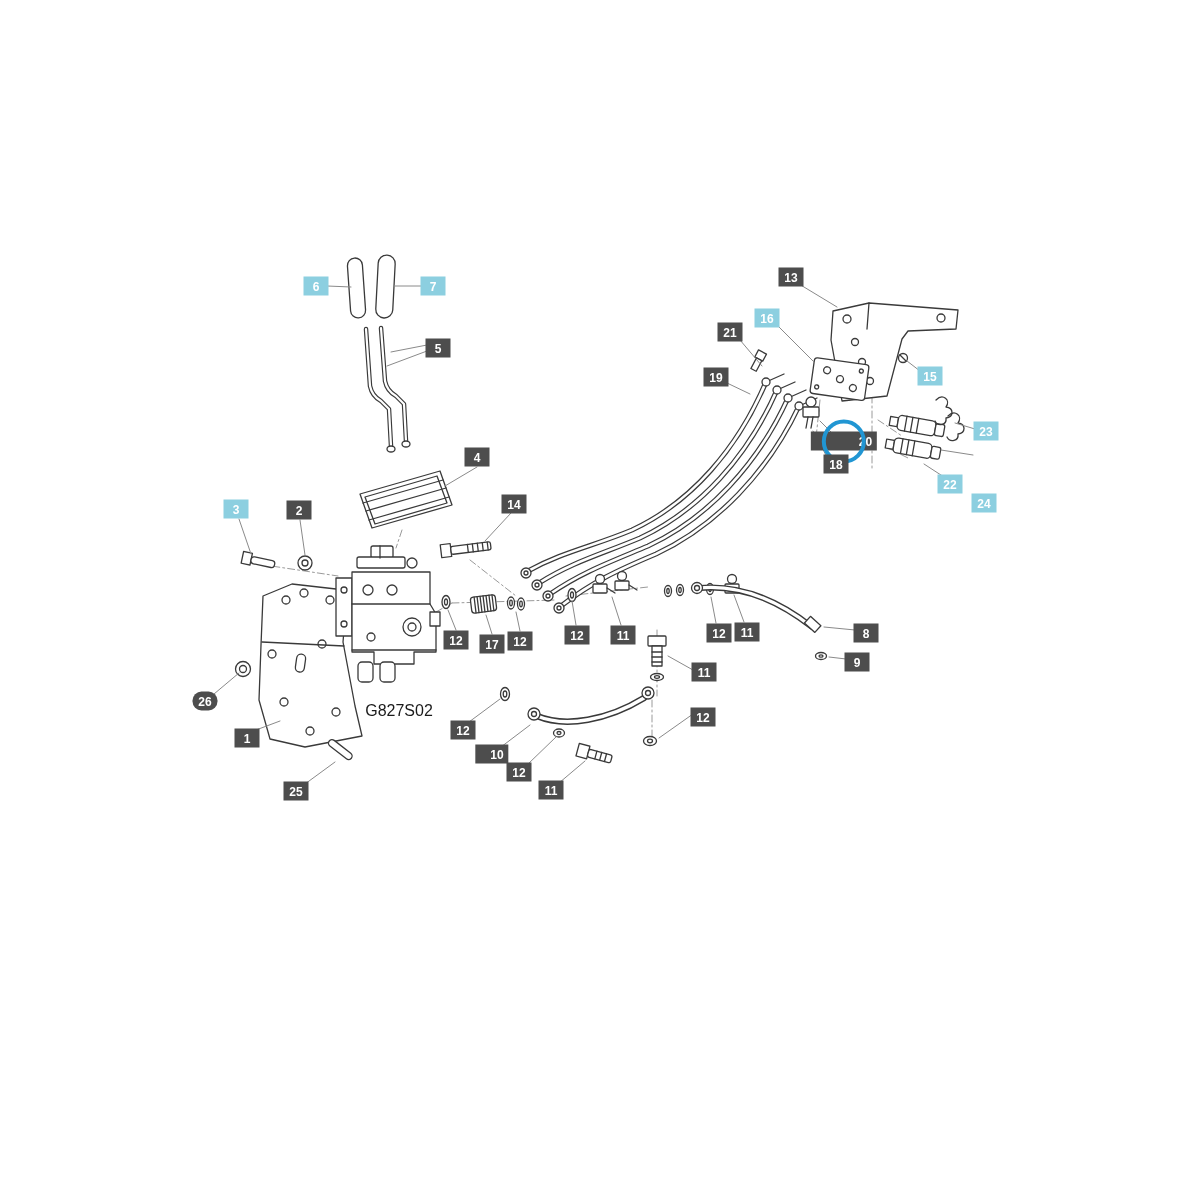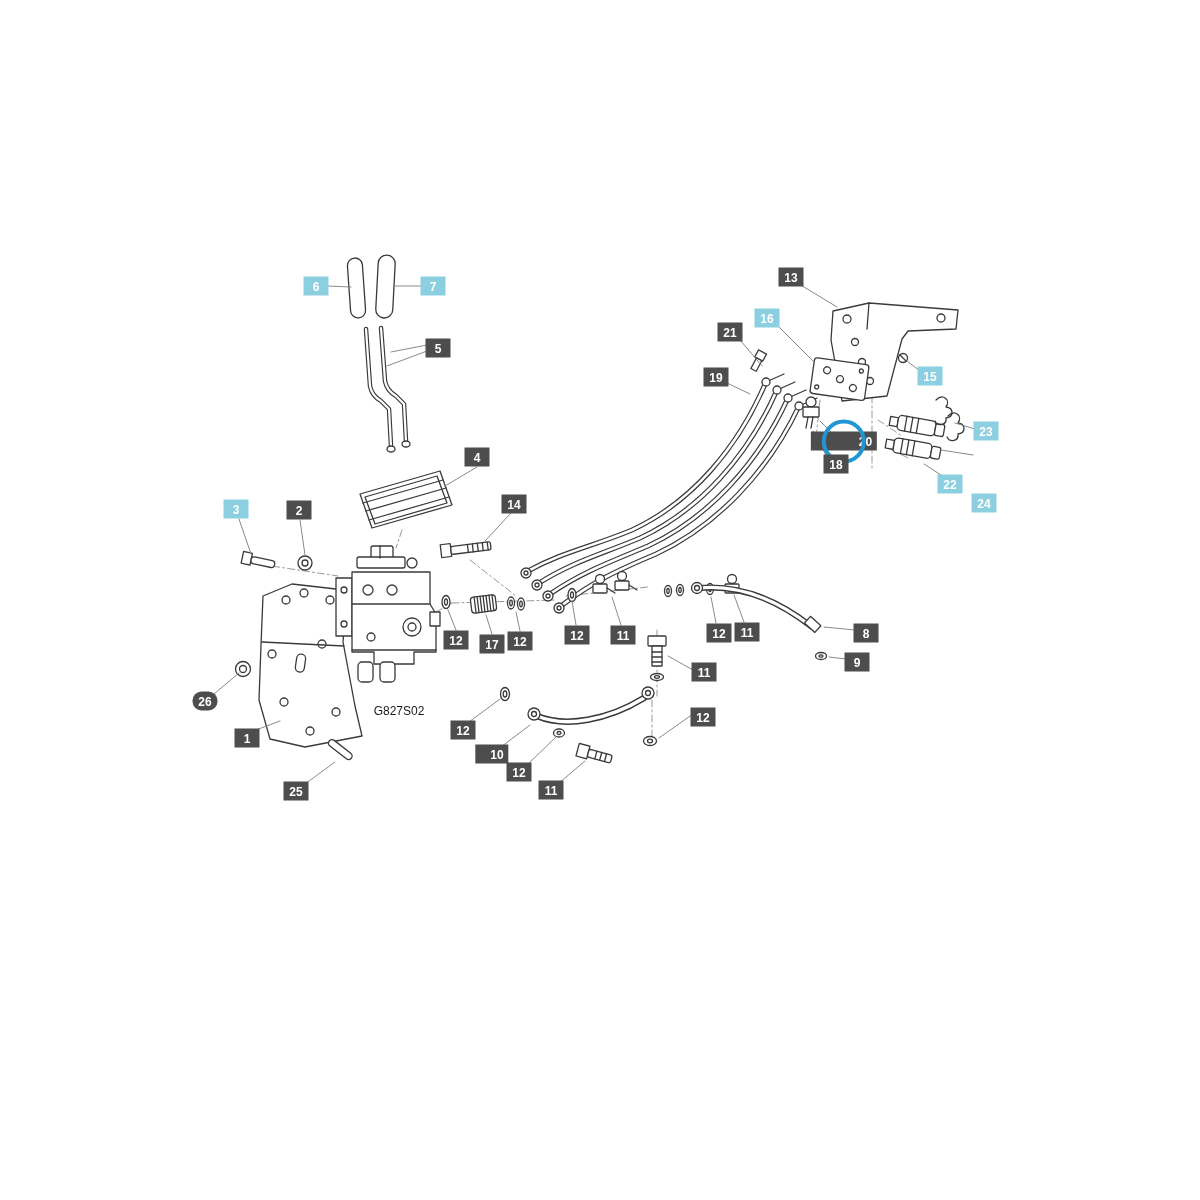--- a/index.html
+++ b/index.html
@@ -19,21 +19,21 @@
   }
   .part-label.dark { background:#4d4d4d;text-align:center; }
   .part-label.cyan { background:#8ccfe0; }
   .part-label.highlighted::after {
     content:""; position:absolute; left:50%; top:50%;
     width:36px; height:36px; transform:translate(-50%,-50%);
     border:4px solid #2196d3; border-radius:50%;
   }
   .part-code {
     position:absolute; transform:translate(-50%,-50%);
-    font-size:12px; color:#1a1a1a; z-index:2; white-space:nowrap;
+    font-size:16px; color:#1a1a1a; z-index:2; white-space:nowrap;
   }
 </style>
 </head>
 <body>
 
 <div class="canvas">
 
   <svg width="1200" height="1200" viewBox="0 0 1200 1200" stroke="#3a3a3a" stroke-width="1.3" fill="none" stroke-linecap="round" stroke-linejoin="round">
 
     <g stroke="#9a9a9a" stroke-width="1" stroke-dasharray="7 3 2 3">

